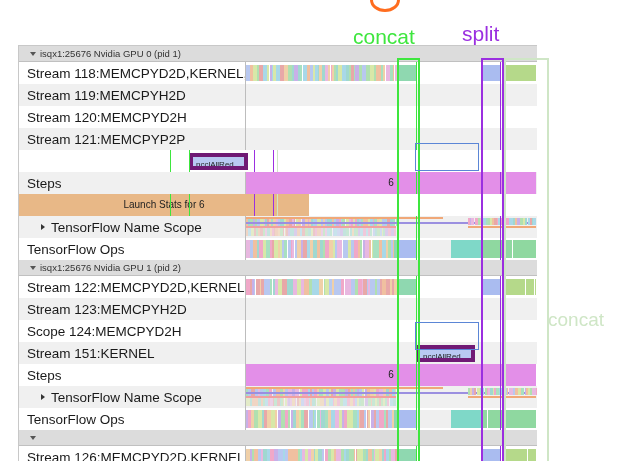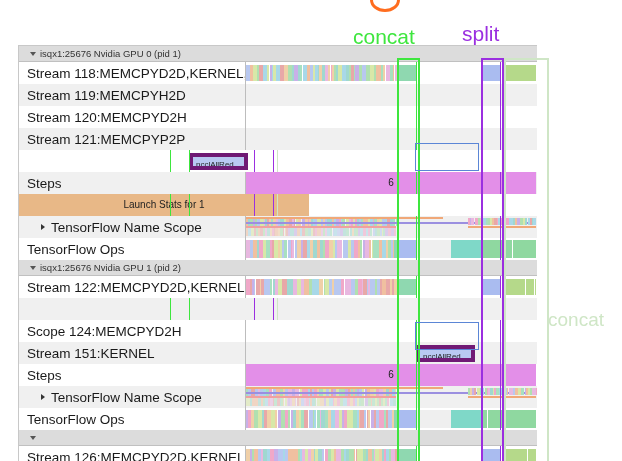--- a/index.html
+++ b/index.html
@@ -228,21 +228,21 @@
           <i class="vline" style="left:151px;background:#3ee63e"></i>
           <i class="vline" style="left:170px;background:#3ee63e"></i>
           <i class="vline" style="left:235px;background:#9b2fe0"></i>
           <i class="vline" style="left:254px;background:#9b2fe0"></i>
           <i class="vline" style="left:258px;background:#cfe6c6"></i>
         </div>
       </div>
       <div class="row">
         <div class="row-track">
           <i class="seg full" style="left:0;width:290px;background:#e8b887"></i>
-          <span class="bar-text" style="left:75px;width:140px">Launch Stats for 1</span>
+          <span class="bar-text" style="left:75px;width:140px">Launch Stats for 6</span>
           <i class="vline" style="left:151px;background:#3ee63e"></i>
           <i class="vline" style="left:170px;background:#3ee63e"></i>
           <i class="vline" style="left:235px;background:#9b2fe0"></i>
           <i class="vline" style="left:254px;background:#9b2fe0"></i>
           <i class="vline" style="left:258px;background:#cfe6c6"></i>
         </div>
       </div>
       <div class="row alt">
         <div class="row-label indent">
           <span class="exp"></span>
@@ -575,20 +575,23 @@
           <i class="seg" style="left:286.2px;top:3px;height:16px;width:2.3px;background:#b5d98a;opacity:1"></i>
           <i class="seg" style="left:288.5px;top:3px;height:16px;width:1.5px;background:#b5d98a;opacity:1"></i>
           <i class="vline" style="left:151px;background:#3ee63e"></i>
           <i class="vline" style="left:170px;background:#3ee63e"></i>
           <i class="vline" style="left:235px;background:#9b2fe0"></i>
           <i class="vline" style="left:254px;background:#9b2fe0"></i>
           <i class="vline" style="left:258px;background:#cfe6c6"></i>
         </div>
       </div>
       <div class="row alt">
+        <div class="row-label">
+          <span>Stream 123:MEMCPYH2D</span>
+        </div>
         <div class="row-track">
           <i class="vline" style="left:151px;background:#3ee63e"></i>
           <i class="vline" style="left:170px;background:#3ee63e"></i>
           <i class="vline" style="left:235px;background:#9b2fe0"></i>
           <i class="vline" style="left:254px;background:#9b2fe0"></i>
           <i class="vline" style="left:258px;background:#cfe6c6"></i>
         </div>
       </div>
       <div class="row">
         <div class="row-label">

